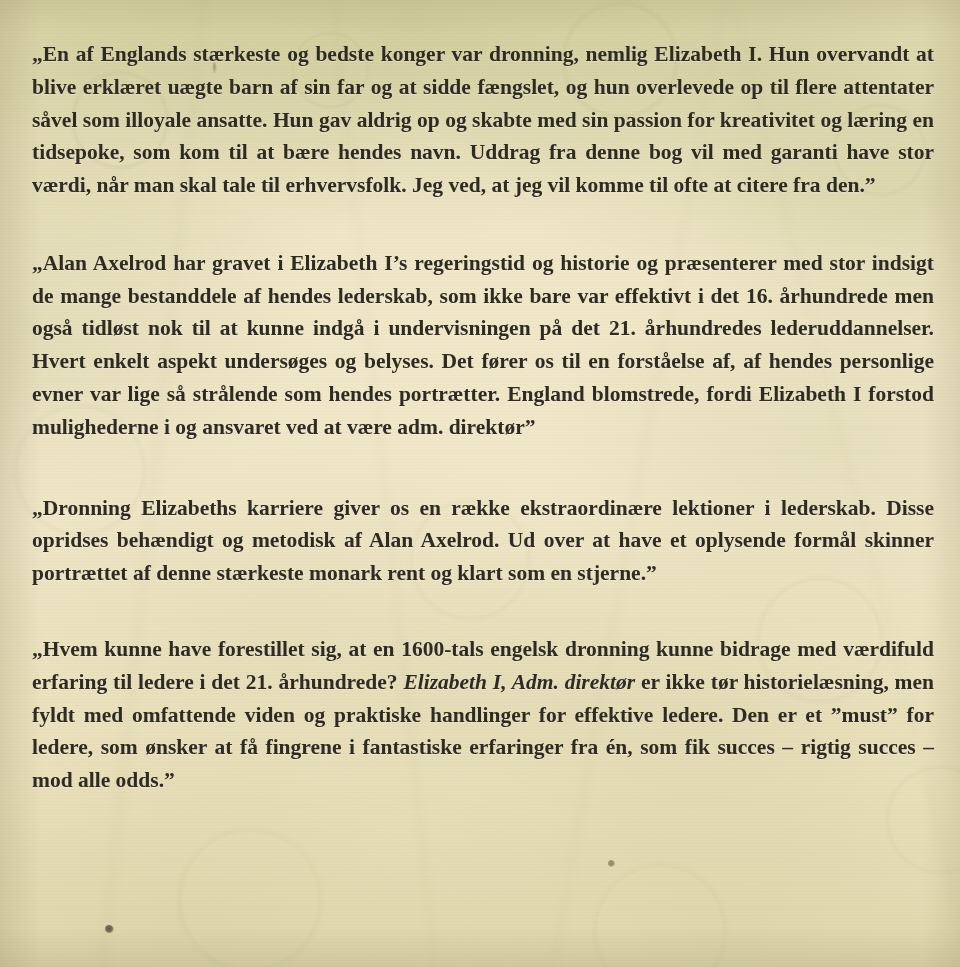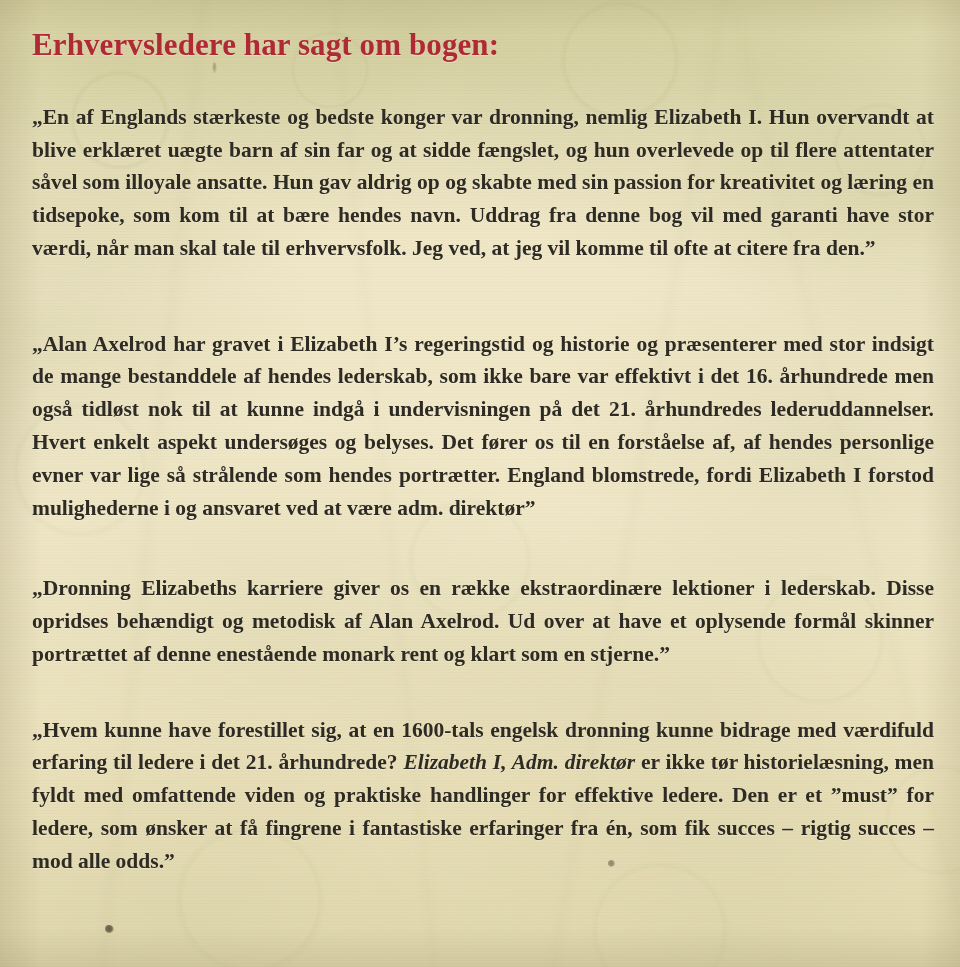--- a/index.html
+++ b/index.html
@@ -134,21 +134,21 @@
     margin: 0;
     color: #2e2b24;
     font-size: 21.5px;
     line-height: 1.525;
     text-align: justify;
     text-justify: inter-word;
     hyphens: none;
     text-shadow: 0 0.5px 0 rgba(255,252,236,0.28);
   }
   .quote-1 { margin-top: 38px; }
-  .quote-2 { margin-top: 63px; }
+  .quote-2 { margin-top: 45px; }
   .quote-3 { margin-top: 48px; }
   .quote-4 { margin-top: 43px; }
 
   .quote .em {
     font-style: italic;
   }
 </style>
 </head>
 <body>
 
@@ -159,27 +159,26 @@
   <div class="tex tex-grain"></div>
   <div class="tex tex-creases"></div>
   <div class="tex tex-vignette"></div>
 
   <div class="speck speck-top"></div>
   <div class="speck speck-mid"></div>
   <div class="speck speck-bottom"></div>
 
   <div class="content">
 
-    <h1 class="page-title">Erhvervsledere har sagt om bogen:</h1>
 
     <div class="quotes">
 
       <p class="quote quote-1">„En af Englands stærkeste og bedste konger var dronning, nemlig Elizabeth I. Hun overvandt at blive erklæret uægte barn af sin far og at sidde fængslet, og hun overlevede op til flere attentater såvel som illoyale ansatte. Hun gav aldrig op og skabte med sin passion for kreativitet og læring en tidsepoke, som kom til at bære hendes navn. Uddrag fra denne bog vil med garanti have stor værdi, når man skal tale til erhvervsfolk. Jeg ved, at jeg vil komme til ofte at citere fra den.”</p>
 
       <p class="quote quote-2">„Alan Axelrod har gravet i Elizabeth I’s regeringstid og historie og præsenterer med stor indsigt de mange bestanddele af hendes lederskab, som ikke bare var effektivt i det 16. århundrede men også tidløst nok til at kunne indgå i undervisningen på det 21. århundredes lederuddannelser. Hvert enkelt aspekt undersøges og belyses. Det fører os til en forståelse af, af hendes personlige evner var lige så strålende som hendes portrætter. England blomstrede, fordi Elizabeth I forstod mulighederne i og ansvaret ved at være adm. direktør”</p>
 
-      <p class="quote quote-3">„Dronning Elizabeths karriere giver os en række ekstraordinære lektioner i lederskab. Disse opridses behændigt og metodisk af Alan Axelrod. Ud over at have et oplysende formål skinner portrættet af denne enestående monark rent og klart som en stjerne.”</p>
+      <p class="quote quote-3">„Dronning Elizabeths karriere giver os en række ekstraordinære lektioner i lederskab. Disse opridses behændigt og metodisk af Alan Axelrod. Ud over at have et oplysende formål skinner portrættet af denne stærkeste monark rent og klart som en stjerne.”</p>
 
       <p class="quote quote-4"><span>„Hvem kunne have forestillet sig, at en 1600-tals engelsk dronning kunne bidrage med værdifuld erfaring til ledere i det 21. århundrede? </span><span class="em">Elizabeth I, Adm. direktør</span><span> er ikke tør historielæsning, men fyldt med omfattende viden og praktiske handlinger for effektive ledere. Den er et ”must” for ledere, som ønsker at få fingrene i fantastiske erfaringer fra én, som fik succes – rigtig succes – mod alle odds.”</span></p>
 
     </div>
   </div>
 </div>
 
 </body></html>

